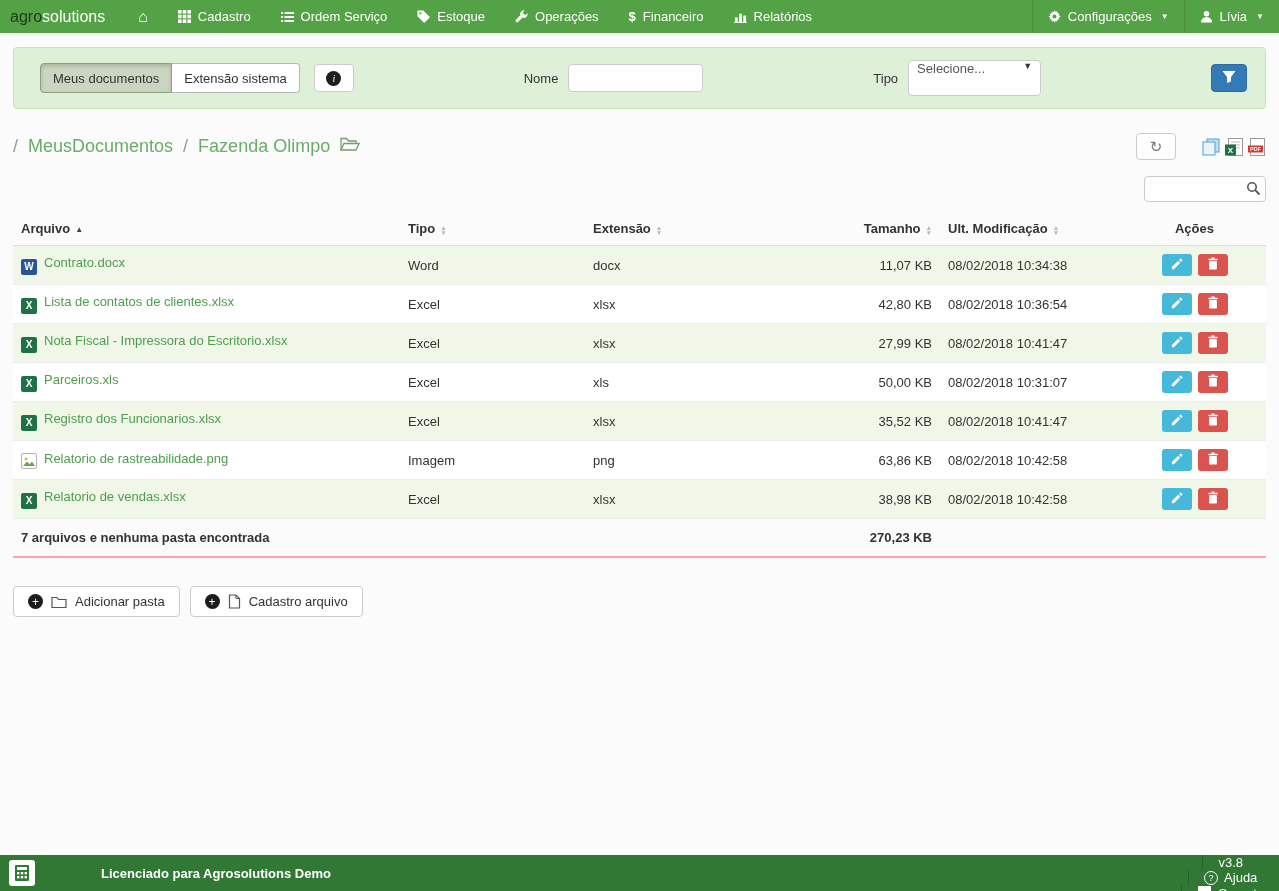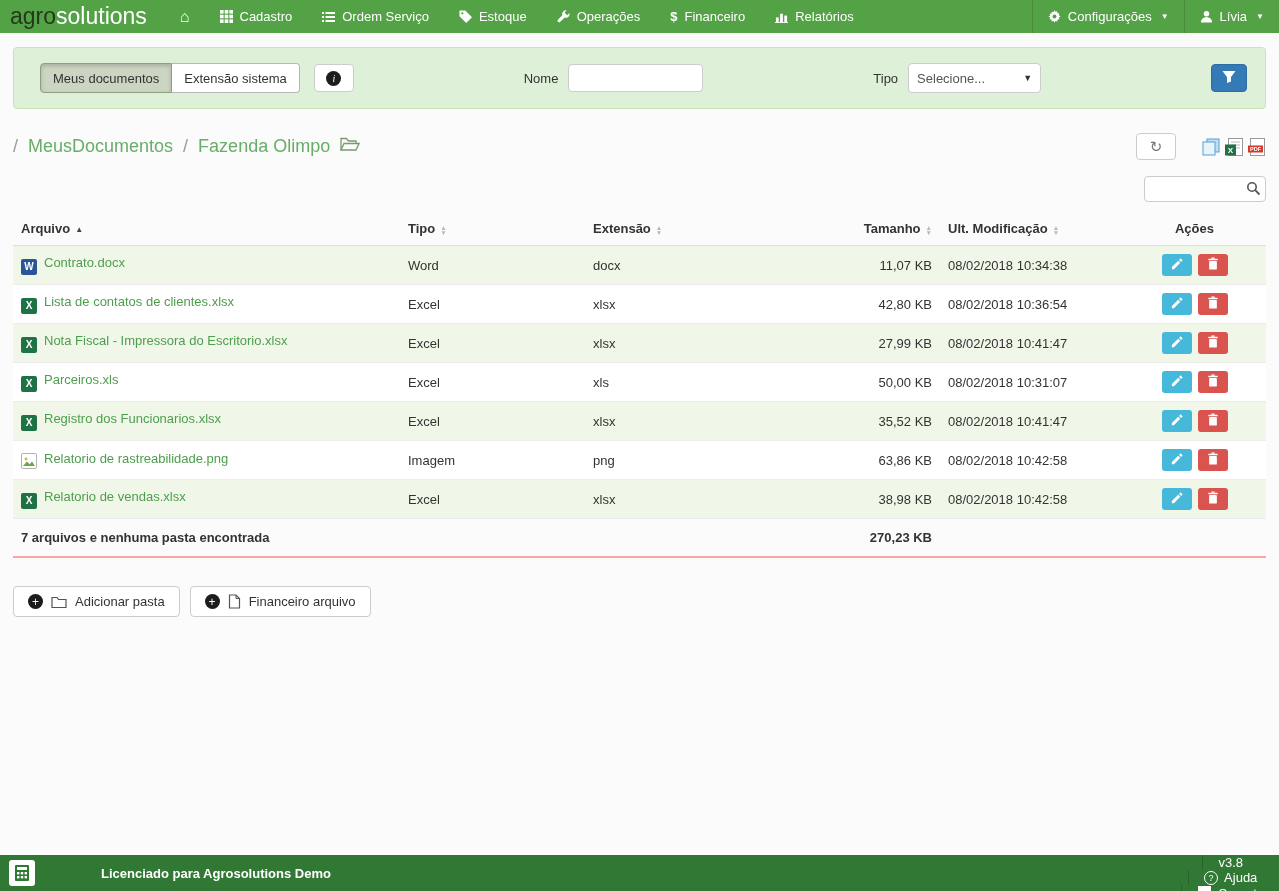--- a/index.html
+++ b/index.html
@@ -2,21 +2,21 @@
 <html><head>
 <meta charset="utf-8">
 <style>
   * { margin:0; padding:0; box-sizing:border-box; }
   html,body { background:#e9e9e9; }
   body { font-family:"Liberation Sans", sans-serif; }
   .page { position:relative; width:1279px; height:891px; background:#fbfbfb; overflow:hidden; margin:0 auto; }
 
   
   .navbar { display:flex; align-items:stretch; height:33px; background:#53a245; color:#fff; font-size:13px; }
-  .brand { display:flex; align-items:center; padding:0 18px 0 10px; font-size:23px; cursor:pointer; }
+  .brand { display:flex; align-items:center; padding:0 18px 0 10px; font-size:16px; cursor:pointer; }
   .brand .b1 { color:#24391c; }
   .brand .b2 { color:#fff; }
   .nav-item { display:flex; align-items:center; gap:7px; padding:0 15px; cursor:pointer; white-space:nowrap; }
   .nicon { display:inline-flex; align-items:center; }
   .home-glyph { font-size:16px; line-height:1; }
   .dollar-glyph { font-weight:bold; font-size:13px; }
   .nav-right { margin-left:auto; display:flex; }
   .nav-right .nav-item { border-left:1px solid rgba(0,0,0,.14); }
   .caret { font-size:8px; margin-left:2px; }
 
@@ -24,21 +24,21 @@
   .filter-panel { display:flex; align-items:center; margin:14px 13px 0; height:62px; background:#dff0d8; border:1px solid #cbe3ba; border-radius:4px; padding:12px 18px; }
   .btn-group { display:flex; margin-left:8px; }
   .tbtn { height:30px; padding:0 12px; font-size:13px; color:#333; background:#fff; border:1px solid #b7b7b7; cursor:pointer; font-family:inherit; }
   .tbtn:first-child { border-radius:4px 0 0 4px; }
   .tbtn:last-child { border-radius:0 4px 4px 0; border-left:none; }
   .tbtn.active { background:#ccd5c2; border-color:#8f9e83; box-shadow:inset 0 2px 4px rgba(0,0,0,.18); }
   .info-btn { margin-left:14px; width:40px; height:28px; background:#fff; border:1px solid #ccc; border-radius:4px; display:flex; align-items:center; justify-content:center; cursor:pointer; }
   .info-circle { width:15px; height:15px; border-radius:50%; background:#1d1d1d; color:#fff; font-size:10px; font-style:italic; display:flex; align-items:center; justify-content:center; font-family:"Liberation Serif", serif; }
   .fgroup { display:flex; align-items:center; gap:10px; font-size:13px; color:#333; margin-left:auto; }
   .txt { width:135px; height:28px; border:1px solid #ccc; border-radius:4px; padding:0 8px; font-size:13px; font-family:inherit; background:#fff; }
-  .sel { width:133px; height:30px; border:1px solid #ccc; border-radius:4px; background:#fff; display:flex; align-items:center; justify-content:space-between; padding:0 8px; font-size:13px; color:#555; cursor:pointer; }
+  .sel { width:133px; height:36px; border:1px solid #ccc; border-radius:4px; background:#fff; display:flex; align-items:flex-start; justify-content:space-between; padding:0 8px; font-size:13px; color:#555; cursor:pointer; }
   .sel .caret { color:#333; font-size:9px; }
   .filter-btn { margin-left:auto; width:36px; height:28px; background:#337ab7; border:1px solid #2e6da4; border-radius:4px; display:flex; align-items:center; justify-content:center; cursor:pointer; }
 
   
   .crumb-row { display:flex; align-items:center; margin:24px 13px 0; }
   .breadcrumb { display:flex; align-items:center; gap:10px; font-size:18px; }
   .breadcrumb .slash { color:#9a9a9a; }
   .breadcrumb a { color:#68ae68; text-decoration:none; cursor:pointer; }
   .crumb-right { margin-left:auto; display:flex; align-items:center; }
   .refresh-btn { width:40px; height:27px; background:#fff; border:1px solid #ccc; border-radius:4px; color:#777; font-size:15px; cursor:pointer; display:flex; align-items:center; justify-content:center; line-height:1; }
@@ -472,21 +472,21 @@
       <span>Adicionar pasta</span>
     </button>
     <button class="add-btn">
       <span class="plus">+</span>
       <span class="aicn">
           <svg width="13" height="15" viewBox="0 0 13 15">
             <path fill="none" stroke="#555" stroke-width="1.2" d="M1.5 1H8l3.5 3.5V14h-10z"></path>
             <path fill="none" stroke="#555" d="M8 1v3.5h3.5"></path>
           </svg>
         </span>
-      <span>Financeiro arquivo</span>
+      <span>Cadastro arquivo</span>
     </button>
   </div>
 
   <footer class="footer">
     <div class="calc">
       <svg width="18" height="18" viewBox="0 0 18 18">
           <rect x="2" y="1" width="14" height="16" rx="1" fill="#2f7a33"></rect>
           <rect x="4" y="3" width="10" height="3" fill="#fff"></rect>
           <g fill="#fff">
             <rect x="4" y="8" width="2.4" height="2.4"></rect>

